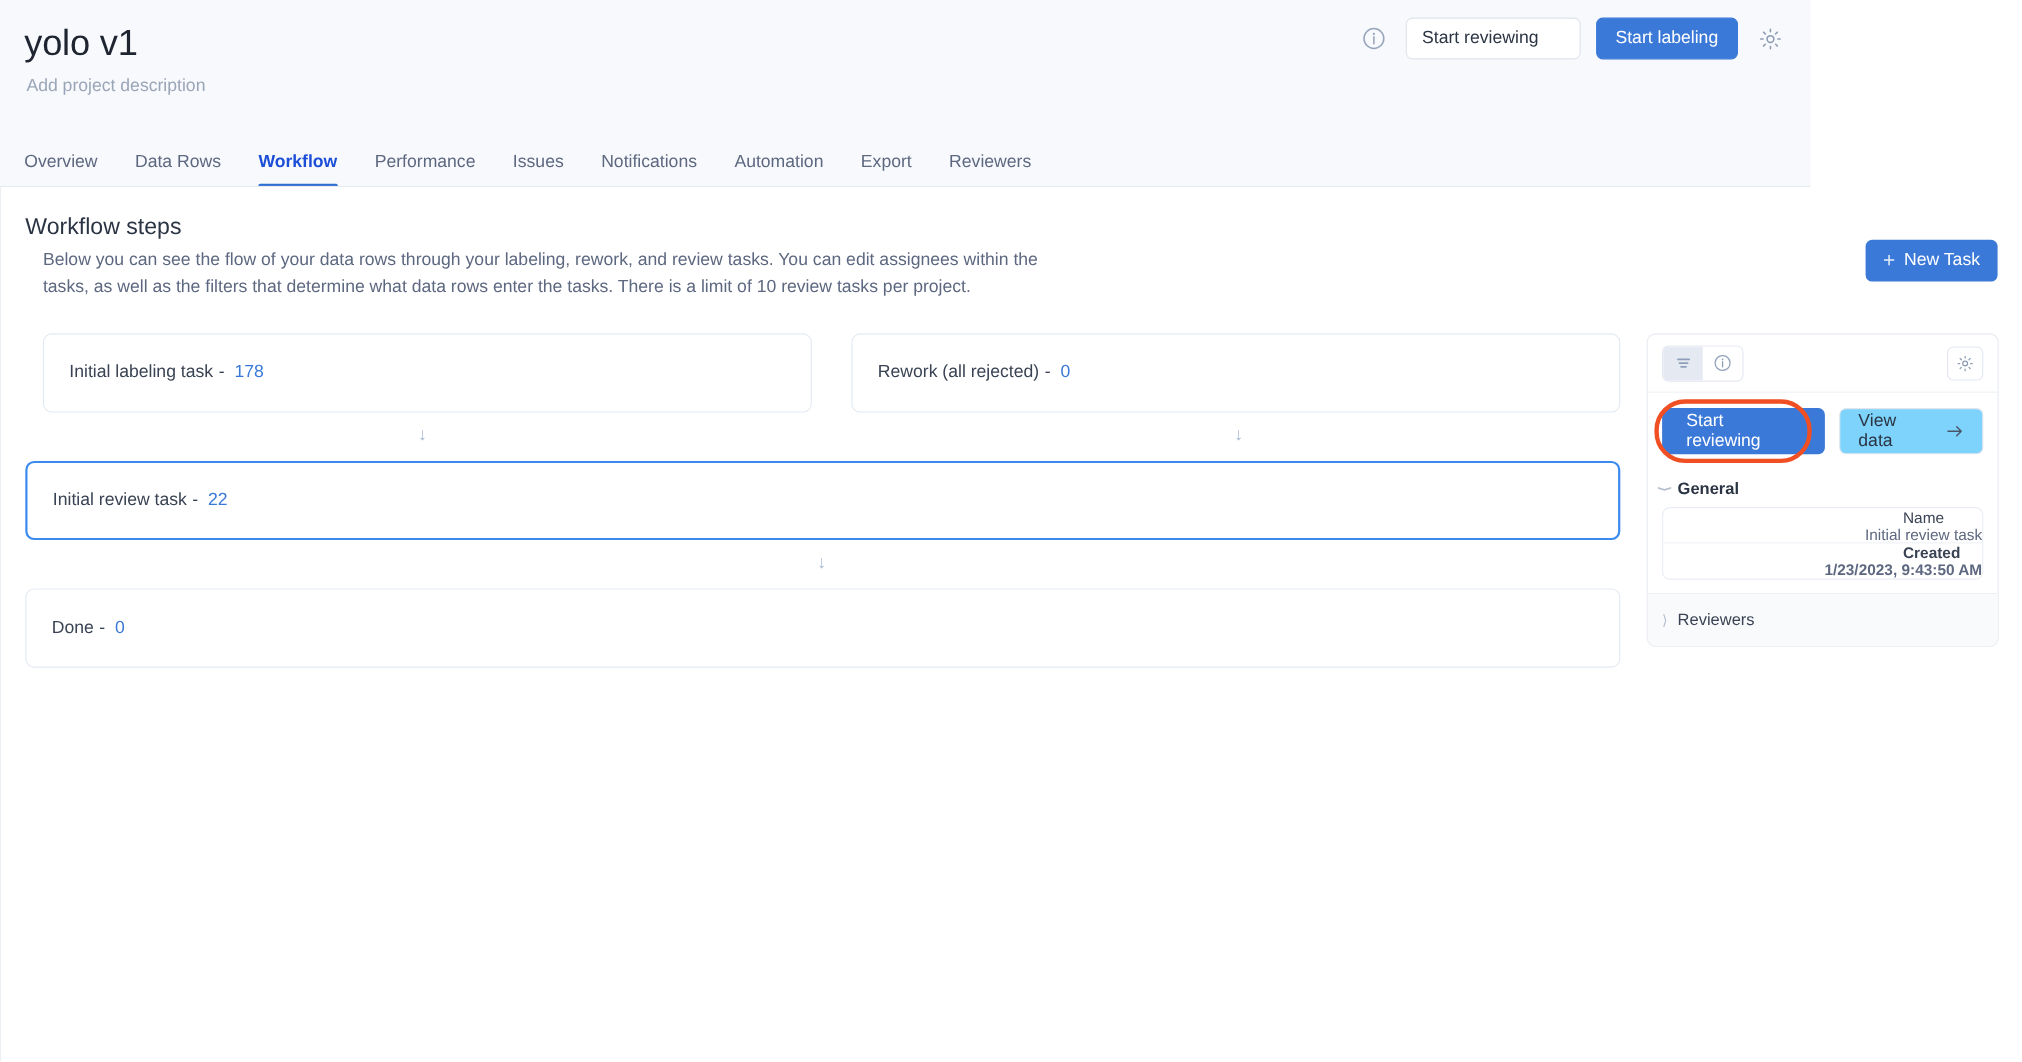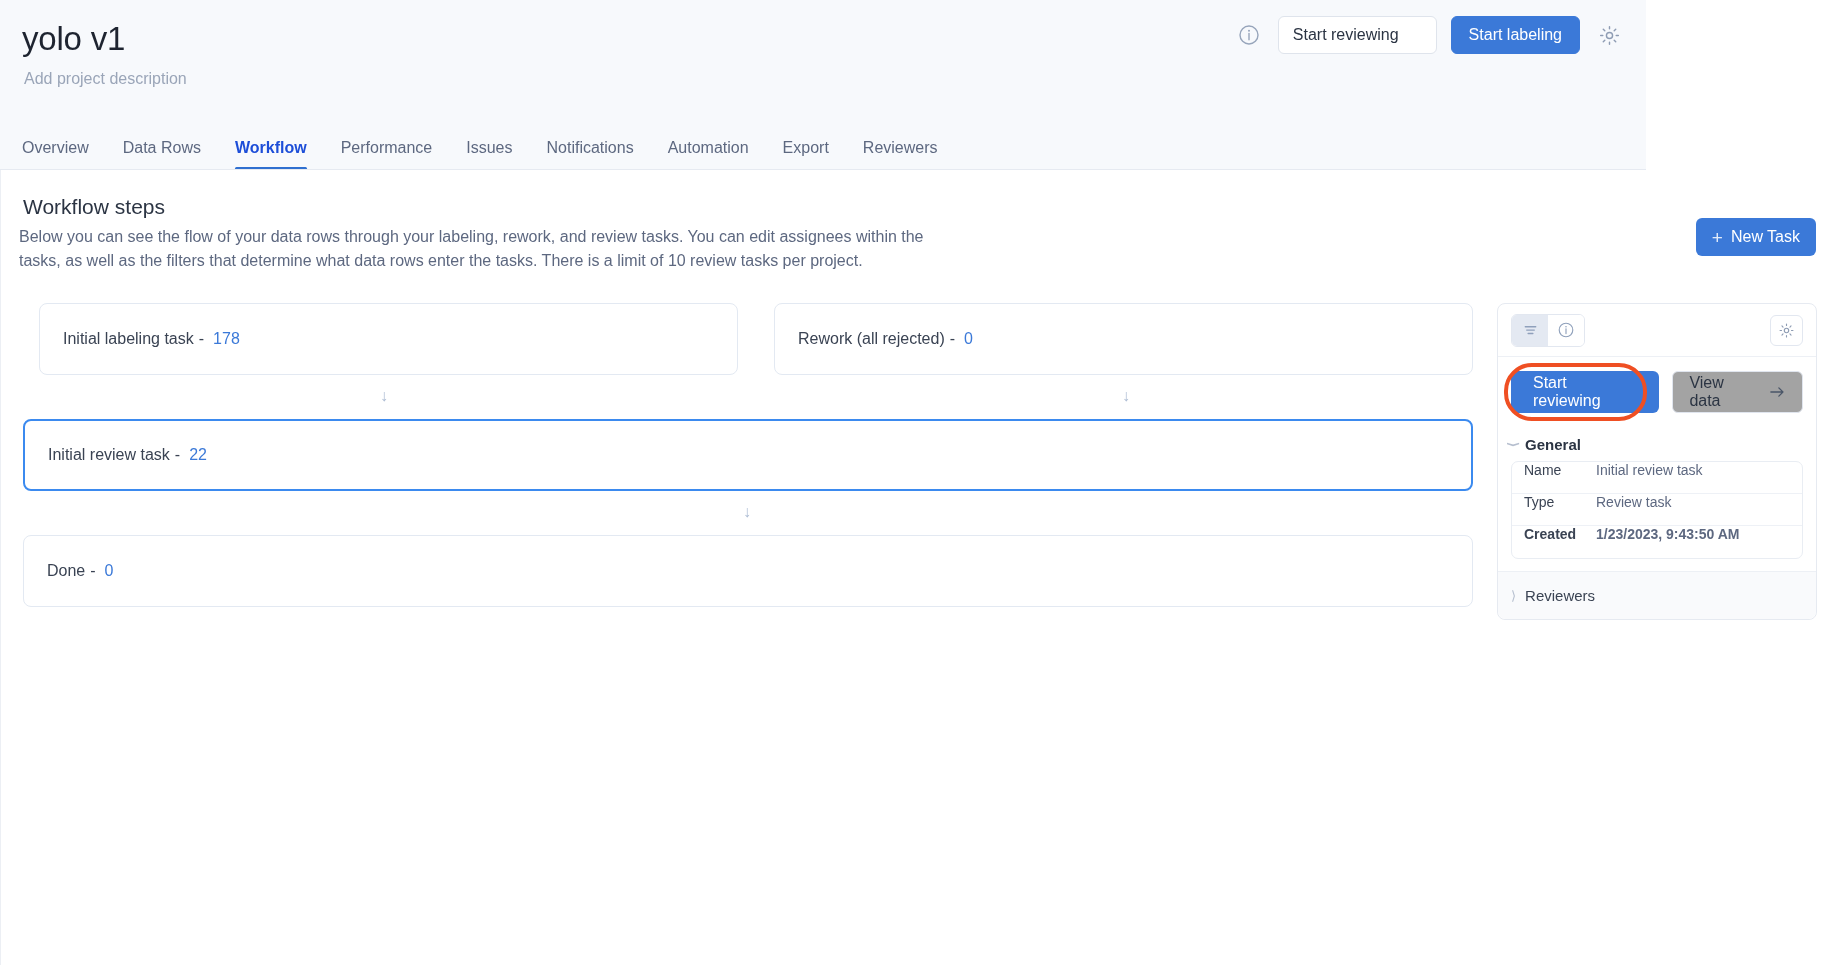--- a/index.html
+++ b/index.html
@@ -58,21 +58,21 @@
   }
   .hdr-rule { position: absolute; left:0; bottom:0; width:100%; height:1px; background:#e6eaf1; }
 
   
   .main {
     position: absolute; left: 0; top: 170px; width: 1838px; height: 795px;
     background: #ffffff; border-left: 1px solid #eceff4;
   }
   .sec-title { position: absolute; left: 22px; top: 25px; font-size: 21px; color: #2b3443; }
   .sec-desc {
-    position: absolute; left: 18px; top: 55px; width: 930px;
+    position: absolute; left: 38px; top: 55px; width: 930px;
     font-size: 16px; line-height: 24px; color: #5d6880;
   }
   .newtask-btn {
     position: absolute; right: 22px; top: 48px;
     height: 38px; padding: 0 16px; display: flex; align-items: center; gap: 8px;
     background: #3b79d8; border-radius: 6px; color: #fff; font-size: 16px; cursor: pointer;
   }
   .plus { font-size: 19px; line-height: 1; opacity: .85; }
 
   
@@ -117,34 +117,34 @@
   .act-primary {
     height: 42px; padding: 0 22px; display: flex; align-items: center; justify-content: center;
     background: #3b79d8; border-radius: 6px; color: #fff; font-size: 16px; cursor: pointer;
   }
   .ring {
     position: absolute; left: 6px; top: 6px; width: 143px; height: 58px;
     border: 4px solid #ef4f23; border-radius: 28px; pointer-events: none;
   }
   .act-outline {
     height: 42px; padding: 0 16px; display: flex; align-items: center; gap: 11px;
-    border: 1px solid #e0e5ee; border-radius: 6px; background: #a3a3a3;
+    border: 1px solid #e0e5ee; border-radius: 6px; background: #7dd3fc;
     font-size: 16px; color: #2b3443; cursor: pointer;
   }
   .sect-head {
     display: flex; align-items: center; gap: 9px; padding: 10px 13px 8px 13px;
     font-size: 15px; font-weight: 700; color: #2b3443; cursor: pointer;
   }
   .sect-head.plain { font-weight: 400; color: #3a4353; background:#f9fafc; border-top:1px solid #edf0f5; padding: 15px 13px; border-radius:0 0 8px 8px; }
   .chev { color: #b6bfcf; font-size: 13px; display: inline-block; }
   .chev.down { transform: rotate(90deg); }
   .kvtable {
     margin: 0 13px 12px 13px; border: 1px solid #e9edf3; border-radius: 7px; overflow: hidden;
   }
-  .kvrow { display: flex; height: 32px; align-items: flex-start; border-bottom: 1px solid #eef1f6; }
+  .kvrow { display: flex; height: 32px; align-items: flex-end; border-bottom: 1px solid #eef1f6; flex-direction: column; }
   .kvrow:last-child { border-bottom: none; font-weight: bold; }
   .kvk { width: 84px; padding-left: 12px; font-size: 14px; color: #3a4353; }
   .kvv { font-size: 14px; color: #5d6880; }
 
   svg { display: block; }
 </style>
 </head>
 <body>
 
 <div class="header">
@@ -282,24 +282,20 @@
     <span class="chev down">⟩</span>
     <span>General</span>
   </div>
 
   <div class="kvtable">
     <div class="kvrow">
       <div class="kvk">Name</div>
       <div class="kvv">Initial review task</div>
     </div>
     <div class="kvrow">
-      <div class="kvk">Type</div>
-      <div class="kvv">Review task</div>
-    </div>
-    <div class="kvrow">
       <div class="kvk">Created</div>
       <div class="kvv">1/23/2023, 9:43:50 AM</div>
     </div>
   </div>
 
   <div class="sect-head plain">
     <span class="chev">⟩</span>
     <span>Reviewers</span>
   </div>
 </div>

